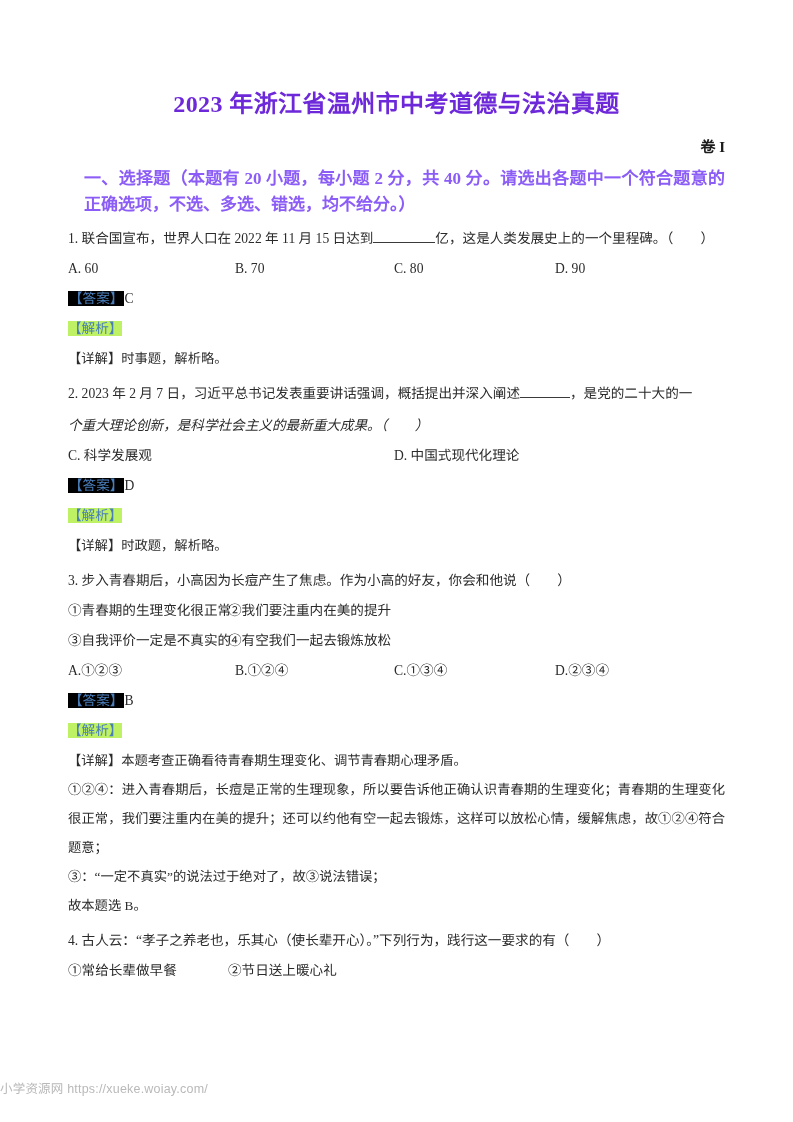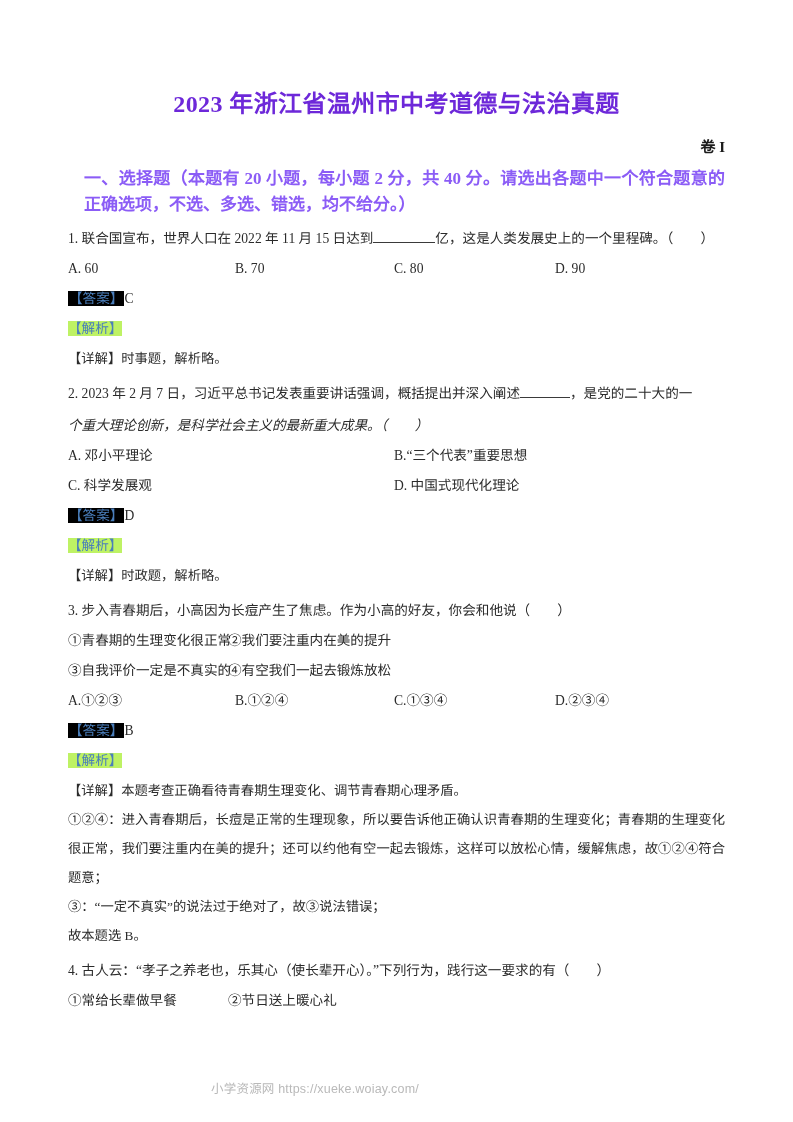--- a/index.html
+++ b/index.html
@@ -101,21 +101,20 @@
     line-height: 29px;
     margin: 0;
     text-align: justify;
     text-justify: inter-ideograph;
   }
   .watermark {
     position: absolute;
     left: 0;
     top: 1078px;
     width: 630px;
-    text-align: center;
     font-size: 12.5px;
     color: #b9b9b9;
     font-family: "Liberation Sans", "DejaVu Sans", sans-serif;
     letter-spacing: .2px;
   }
 </style>
 </head>
 <body>
 
 <div class="page">
@@ -139,24 +138,20 @@
   </div>
   <div class="ans-line">
     <span class="tag-plain">【解析】</span>
   </div>
   <div class="expl">【详解】时事题，解析略。</div>
 
   <div class="q-stem">
     <span>2. 2023 年 2 月 7 日，习近平总书记发表重要讲话强调，概括提出并深入阐述</span><span class="blank-fill blank-48"></span><span>，是党的二十大的一</span>
   </div>
   <div class="q-stem tight">个重大理论创新，是科学社会主义的最新重大成果。（　　）</div>
-  <div class="opt-row">
-    <span class="opt opt-a">A. 邓小平理论</span>
-    <span class="opt opt-b2">B.“三个代表”重要思想</span>
-  </div>
   <div class="opt-row">
     <span class="opt opt-a">C. 科学发展观</span>
     <span class="opt opt-b2">D. 中国式现代化理论</span>
   </div>
   <div class="ans-line">
     <span class="tag">【答案】</span><span>D</span>
   </div>
   <div class="ans-line">
     <span class="tag-plain">【解析】</span>
   </div>

